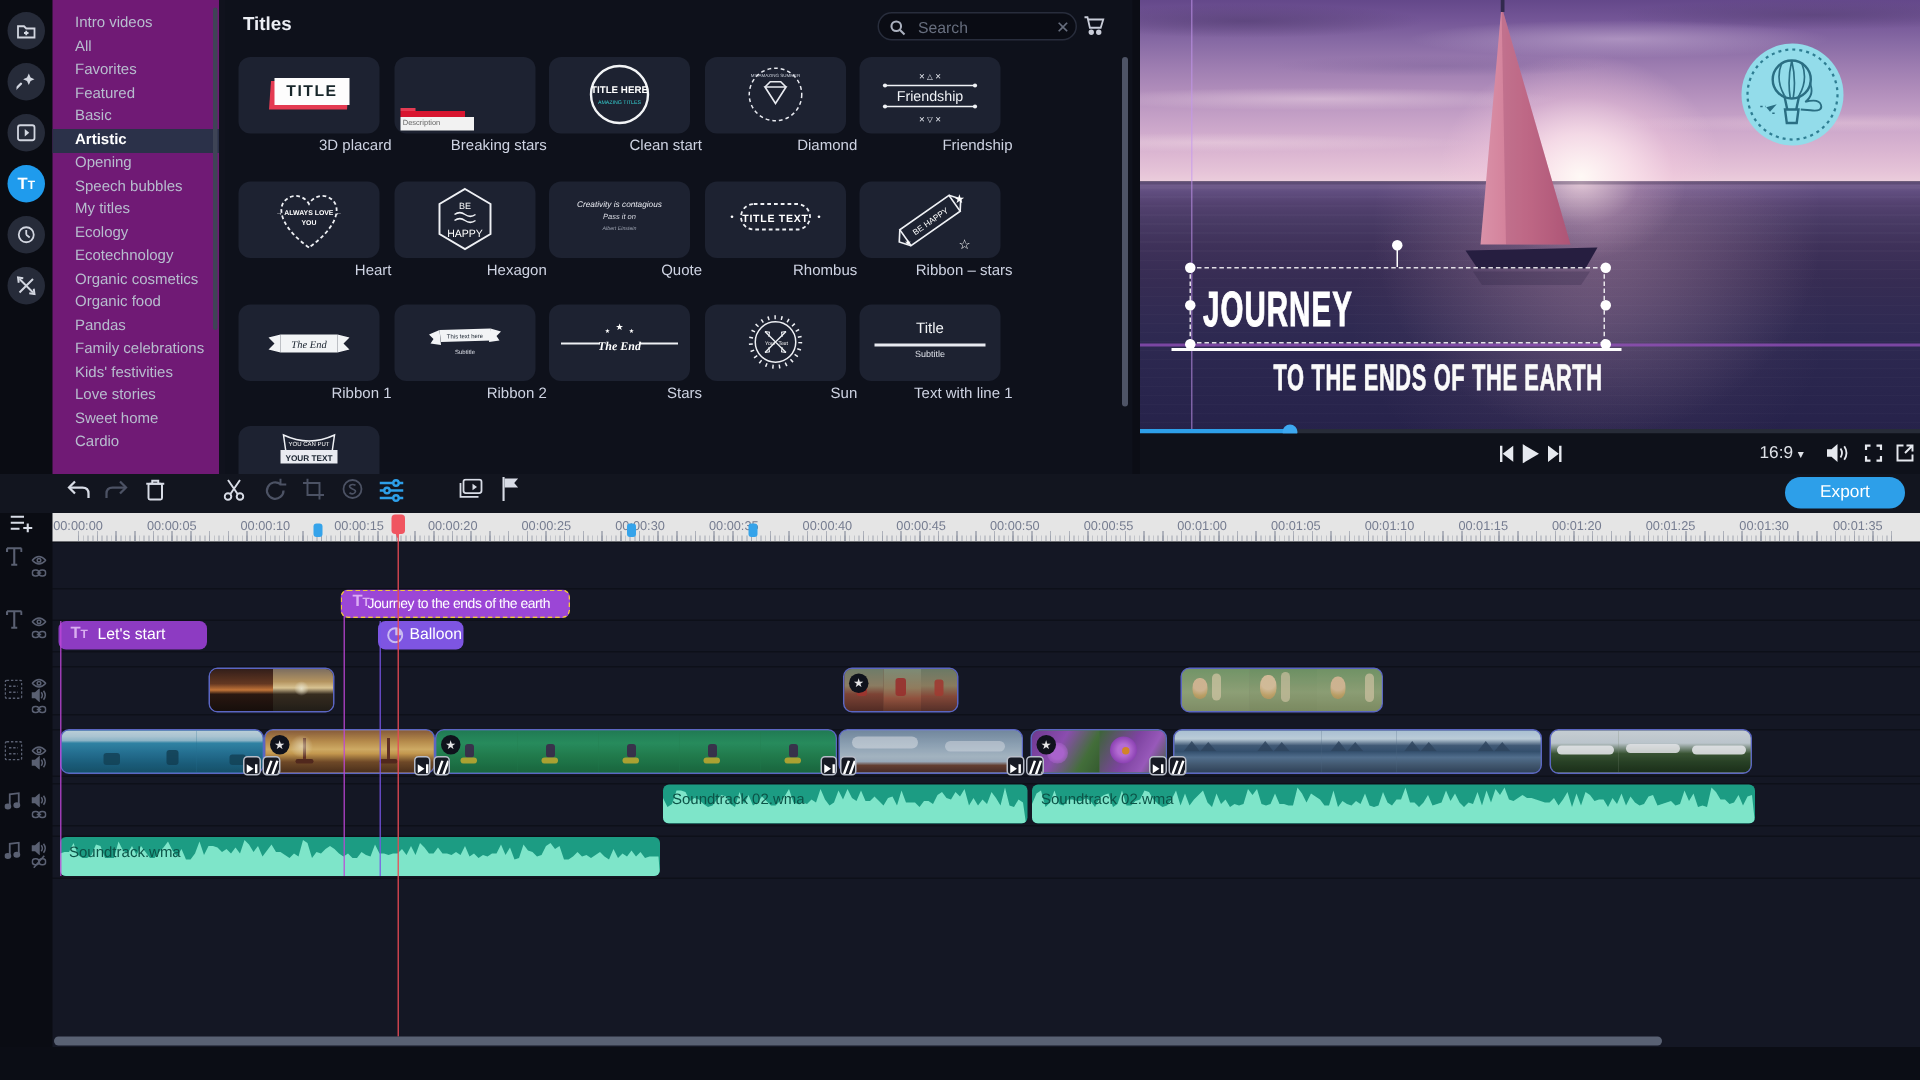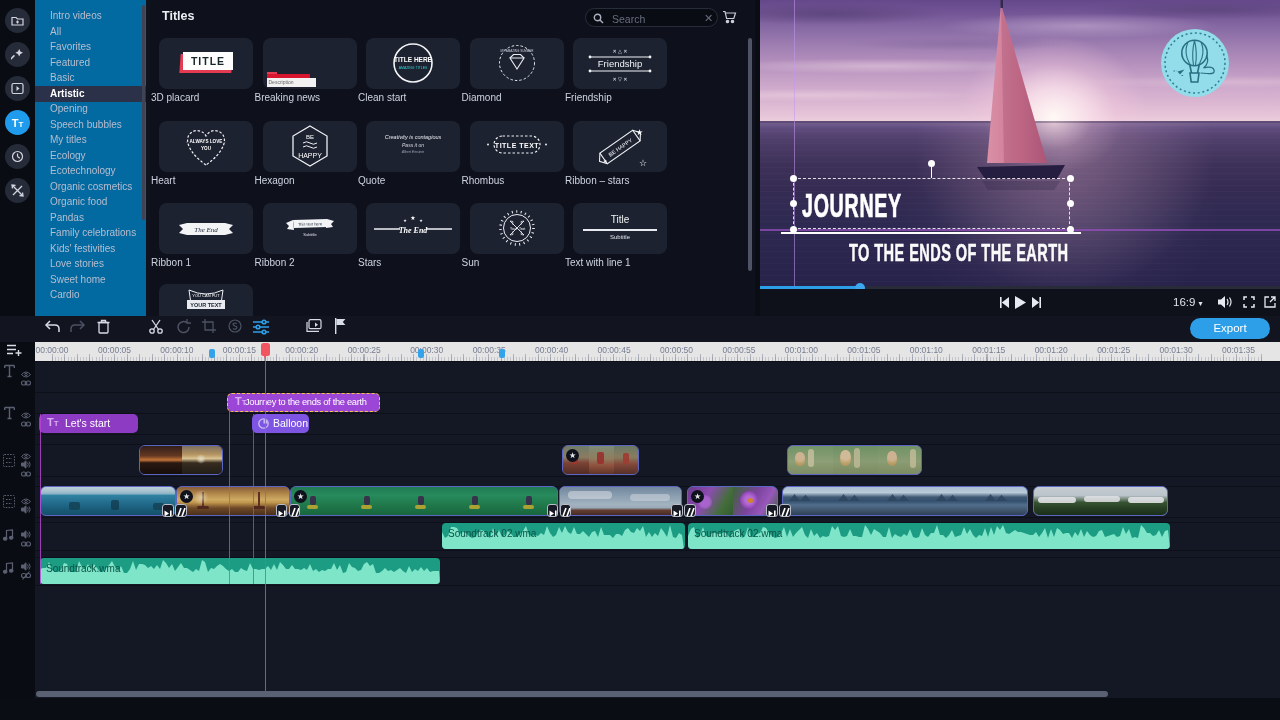--- a/index.html
+++ b/index.html
@@ -4,31 +4,31 @@
 *{margin:0;padding:0;box-sizing:border-box}
 html,body{width:1280px;height:720px;overflow:hidden;background:#0b0d15;font-family:"Liberation Sans",sans-serif}
 #app{position:absolute;left:0;top:0;width:1280px;height:720px;background:#0b0d15}
 .abs{position:absolute}
 
 #iconbar{position:absolute;left:0;top:0;width:35px;height:316px;background:#0a0c13}
 .ic{position:absolute;left:5px;width:25px;height:25px;border-radius:50%;background:#262b39;display:flex;align-items:center;justify-content:center}
 .ic svg{display:block}
 .ic.act{background:#1f9bed}
 
-#catpanel{position:absolute;left:35px;top:0;width:115px;height:316px;background:#0369a1}
+#catpanel{position:absolute;left:35px;top:0;width:115px;height:316px;background:#701a75}
 .cat{position:absolute;left:15px;font-size:10px;color:#b7bdce;white-space:nowrap}
 #catsel{position:absolute;left:0;top:85.5px;width:111px;height:16px;background:#2b3149}
 #catscroll{position:absolute;left:107px;top:5px;width:3px;height:215px;background:#3e4456;border-radius:2px}
 
 #titles{position:absolute;left:150px;top:0;width:605px;height:316px;background:#0e111b}
 #theader{position:absolute;left:12px;top:9px;font-size:12.5px;font-weight:bold;color:#eceef4}
 #search{position:absolute;left:435px;top:8px;width:133px;height:19px;border:1px solid #282d3c;border-radius:10px;background:#0a0c14}
 #cart{position:absolute;left:572px;top:10px}
 .card{position:absolute;width:94px;height:51px;border-radius:8px;background:#1d2231;overflow:hidden}
-.clbl{position:absolute;width:110px;text-align:left;font-size:10px;color:#ced3e2}
+.clbl{position:absolute;width:110px;text-align:right;font-size:10px;color:#ced3e2}
 #tscroll{position:absolute;left:598px;top:38px;width:3.5px;height:233px;background:#4e5466;border-radius:2px}
 
 #preview{position:absolute;left:760px;top:0;width:520px;height:316px;background:#0e111a}
 #video{position:absolute;left:0;top:0;width:520px;height:288px;overflow:hidden}
 #sky{position:absolute;left:0;top:0;width:520px;height:121px;background:
  radial-gradient(95px 82px at 294px 118px,rgba(255,250,246,.98),rgba(252,228,236,.8) 35%,rgba(244,202,222,.4) 65%,rgba(244,202,222,0) 100%),
  linear-gradient(180deg,#64488a 0%,#745697 11%,#876aa4 23%,#9c7cb0 36%,#af8cba 49%,#c09cc4 61%,#cfaacc 73%,#dcb7d2 85%,#e6c4d8 95%,#ebcddc 100%)}
 #clouds{position:absolute;left:0;top:0;width:520px;height:121px;background:
  radial-gradient(170px 16px at 70px 14px,rgba(80,60,110,.6),rgba(80,60,110,0) 70%),
  radial-gradient(200px 18px at 320px 26px,rgba(205,180,215,.55),rgba(205,180,215,0) 70%),
@@ -173,21 +173,21 @@
  <div class="card" style="left:9px;top:37.5px">
   <div style="position:absolute;left:21px;top:16px;width:52px;height:19px;background:#e43b52;transform:skewX(-4deg)"></div>
   <div style="position:absolute;left:24px;top:14px;width:50px;height:18px;background:#fdfdfd;display:flex;align-items:center;justify-content:center;font-size:10.5px;font-weight:bold;letter-spacing:1px;color:#17262a">TITLE</div>
  </div>
  <div class="clbl" style="left:1px;top:92px">3D placard</div>
  <div class="card" style="left:112.5px;top:37.5px">
   <div style="position:absolute;left:4px;top:36px;width:43px;height:4.5px;background:#d8152f"></div>
         <div style="position:absolute;left:4px;top:34px;width:10px;height:2.5px;background:#e43b52"></div>
   <div style="position:absolute;left:4px;top:40.5px;width:49px;height:9px;background:#f2f2f2;color:#666;font-size:5px;padding:1px 2px">Description</div>
  </div>
- <div class="clbl" style="left:104.5px;top:92px">Breaking news</div>
+ <div class="clbl" style="left:104.5px;top:92px">Breaking stars</div>
  <div class="card" style="left:216px;top:37.5px">
   <svg width="94" height="51">
           <circle cx="47" cy="25" r="19" fill="none" stroke="#f2f4f6" stroke-width="1.6"></circle>
           <text x="47" y="24" text-anchor="middle" font-size="6.5" font-weight="bold" fill="#fff" font-family="Liberation Sans">TITLE HERE</text>
           <text x="47" y="31" text-anchor="middle" font-size="3.5" fill="#35cfd0" font-family="Liberation Sans">AMAZING TITLES</text>
         </svg>
  </div>
  <div class="clbl" style="left:208px;top:92px">Clean start</div>
  <div class="card" style="left:319.5px;top:37.5px">
   <svg width="94" height="51">

